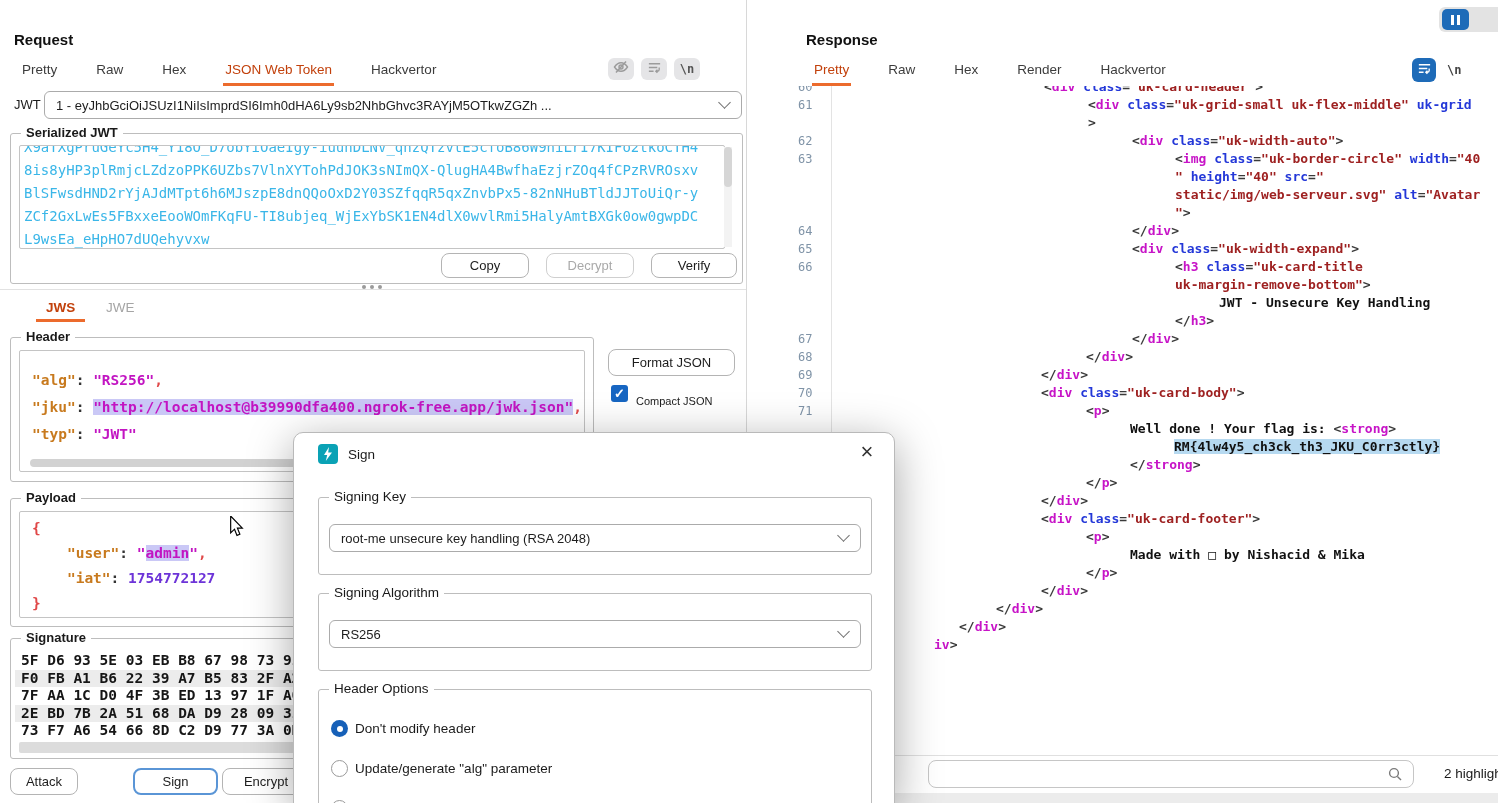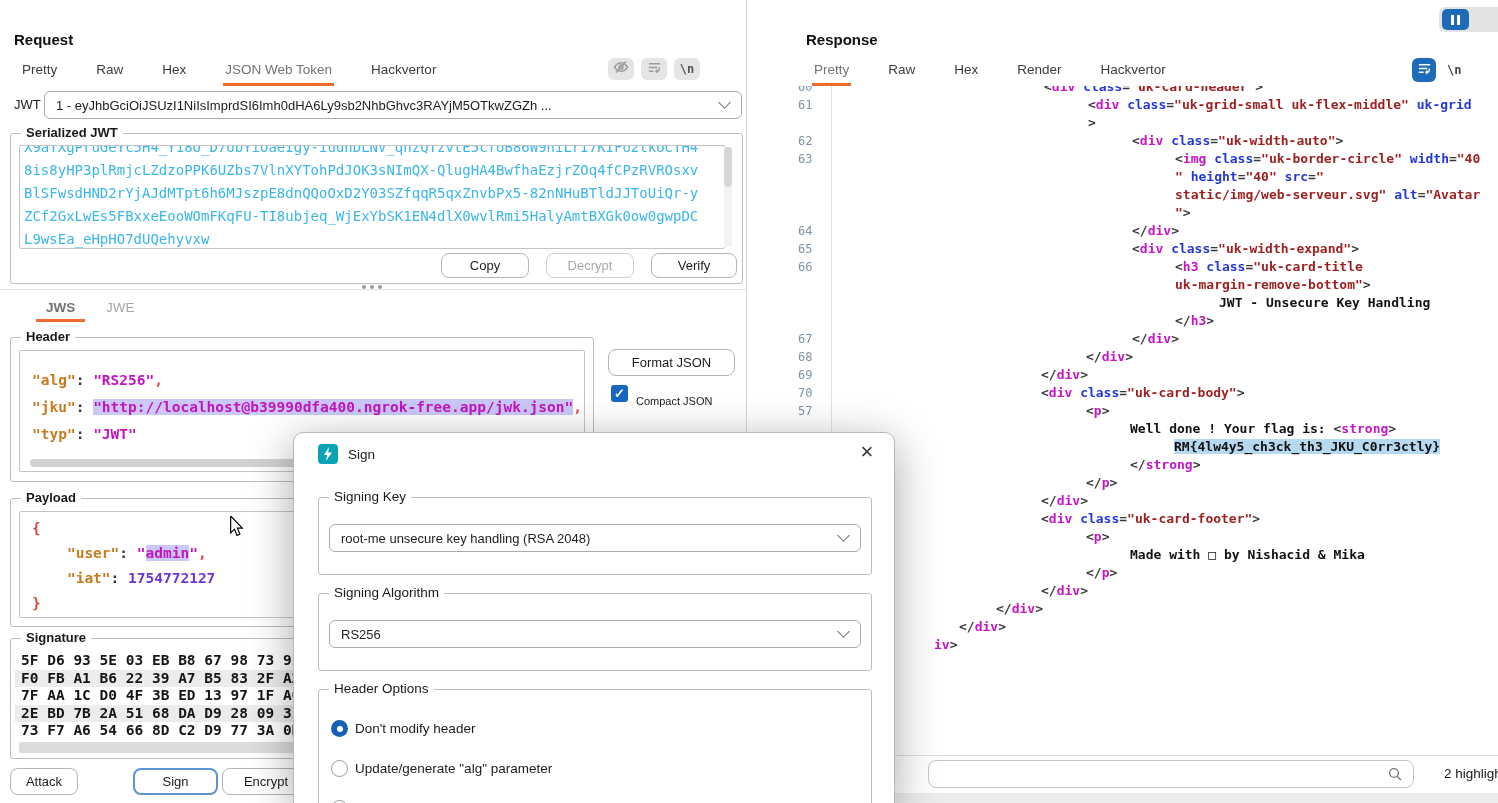--- a/index.html
+++ b/index.html
@@ -3,21 +3,21 @@
 <meta charset="utf-8">
 <style>
   html,body{margin:0;padding:0;background:#fff;}
   #stage{position:relative;width:1498px;height:803px;background:#fff;overflow:hidden;
          font-family:"Liberation Sans",sans-serif;color:#1b1b1b;}
   .abs{position:absolute;}
   .pane-title{font-size:15px;font-weight:bold;color:#111;}
   
   .tabs{display:flex;gap:35px;align-items:flex-end;height:26px;}
   .tab{font-size:13.5px;color:#3c3c3c;padding:4px 2px 6px 2px;border-bottom:3px solid transparent;cursor:default;white-space:nowrap;}
-  .tab.active{color:#737373;border-bottom:3px solid #ec6b2d;}
+  .tab.active{color:#c2410c;border-bottom:3px solid #ec6b2d;}
   
   .fs{position:absolute;border:1px solid #bdbdbd;border-radius:3px;background:#fff;}
   .fs .lg{position:absolute;top:-9px;left:10px;background:#fff;padding:0 5px;font-size:13px;font-weight:bold;color:#191919;white-space:nowrap;}
   
   .btn{position:absolute;background:#fff;border:1px solid #b4b4b4;border-radius:8px;font-size:13px;color:#1d1d1d;
        display:flex;align-items:center;justify-content:center;box-sizing:border-box;}
   .btn.disabled{color:#a9a9a9;border-color:#cfcfcf;}
   .btn.focus{border:2px solid #5a95d6;}
   
   .combo{position:absolute;background:#fff;border:1px solid #ababab;border-radius:6px;box-sizing:border-box;
@@ -229,21 +229,21 @@
           <div class="code-row"><span class="code-num">64</span><span style="margin-left: 340px; display: inline-block;"><span class="cg">&lt;/</span><span class="ct">div</span><span class="cg">&gt;</span></span></div>
           <div class="code-row"><span class="code-num">65</span><span style="margin-left: 340px; display: inline-block;"><span class="cg">&lt;</span><span class="ct">div</span><span class="ca"> class</span><span class="cg">=</span><span class="cv">"uk-width-expand"</span><span class="cg">&gt;</span></span></div>
           <div class="code-row"><span class="code-num">66</span><span style="margin-left: 383px; display: inline-block;"><span class="cg">&lt;</span><span class="ct">h3</span><span class="ca"> class</span><span class="cg">=</span><span class="cv">"uk-card-title</span></span></div>
           <div class="code-row"><span style="margin-left: 383px; display: inline-block;"><span class="cv">uk-margin-remove-bottom"</span><span class="cg">&gt;</span></span></div>
           <div class="code-row"><span style="margin-left: 427px; display: inline-block;"><span class="cx">JWT - Unsecure Key Handling</span></span></div>
           <div class="code-row"><span style="margin-left: 383px; display: inline-block;"><span class="cg">&lt;/</span><span class="ct">h3</span><span class="cg">&gt;</span></span></div>
           <div class="code-row"><span class="code-num">67</span><span style="margin-left: 340px; display: inline-block;"><span class="cg">&lt;/</span><span class="ct">div</span><span class="cg">&gt;</span></span></div>
           <div class="code-row"><span class="code-num">68</span><span style="margin-left: 294px; display: inline-block;"><span class="cg">&lt;/</span><span class="ct">div</span><span class="cg">&gt;</span></span></div>
           <div class="code-row"><span class="code-num">69</span><span style="margin-left: 249px; display: inline-block;"><span class="cg">&lt;/</span><span class="ct">div</span><span class="cg">&gt;</span></span></div>
           <div class="code-row"><span class="code-num">70</span><span style="margin-left: 249px; display: inline-block;"><span class="cg">&lt;</span><span class="ct">div</span><span class="ca"> class</span><span class="cg">=</span><span class="cv">"uk-card-body"</span><span class="cg">&gt;</span></span></div>
-          <div class="code-row"><span class="code-num">57</span><span style="margin-left: 294px; display: inline-block;"><span class="cg">&lt;</span><span class="ct">p</span><span class="cg">&gt;</span></span></div>
+          <div class="code-row"><span class="code-num">71</span><span style="margin-left: 294px; display: inline-block;"><span class="cg">&lt;</span><span class="ct">p</span><span class="cg">&gt;</span></span></div>
           <div class="code-row"><span style="margin-left: 338px; display: inline-block;"><span class="cx">Well done ! Your flag is: </span><span class="cg">&lt;</span><span class="ct">strong</span><span class="cg">&gt;</span></span></div>
           <div class="code-row"><span style="margin-left: 382px; display: inline-block;"><span class="cx hlf">RM{4lw4y5_ch3ck_th3_JKU_C0rr3ctly}</span></span></div>
           <div class="code-row"><span style="margin-left: 338px; display: inline-block;"><span class="cg">&lt;/</span><span class="ct">strong</span><span class="cg">&gt;</span></span></div>
           <div class="code-row"><span style="margin-left: 294px; display: inline-block;"><span class="cg">&lt;/</span><span class="ct">p</span><span class="cg">&gt;</span></span></div>
           <div class="code-row"><span style="margin-left: 249px; display: inline-block;"><span class="cg">&lt;/</span><span class="ct">div</span><span class="cg">&gt;</span></span></div>
           <div class="code-row"><span style="margin-left: 249px; display: inline-block;"><span class="cg">&lt;</span><span class="ct">div</span><span class="ca"> class</span><span class="cg">=</span><span class="cv">"uk-card-footer"</span><span class="cg">&gt;</span></span></div>
           <div class="code-row"><span style="margin-left: 294px; display: inline-block;"><span class="cg">&lt;</span><span class="ct">p</span><span class="cg">&gt;</span></span></div>
           <div class="code-row"><span style="margin-left: 338px; display: inline-block;"><span class="cx">Made with □ by Nishacid &amp; Mika</span></span></div>
           <div class="code-row"><span style="margin-left: 294px; display: inline-block;"><span class="cg">&lt;/</span><span class="ct">p</span><span class="cg">&gt;</span></span></div>
           <div class="code-row"><span style="margin-left: 249px; display: inline-block;"><span class="cg">&lt;/</span><span class="ct">div</span><span class="cg">&gt;</span></span></div>

